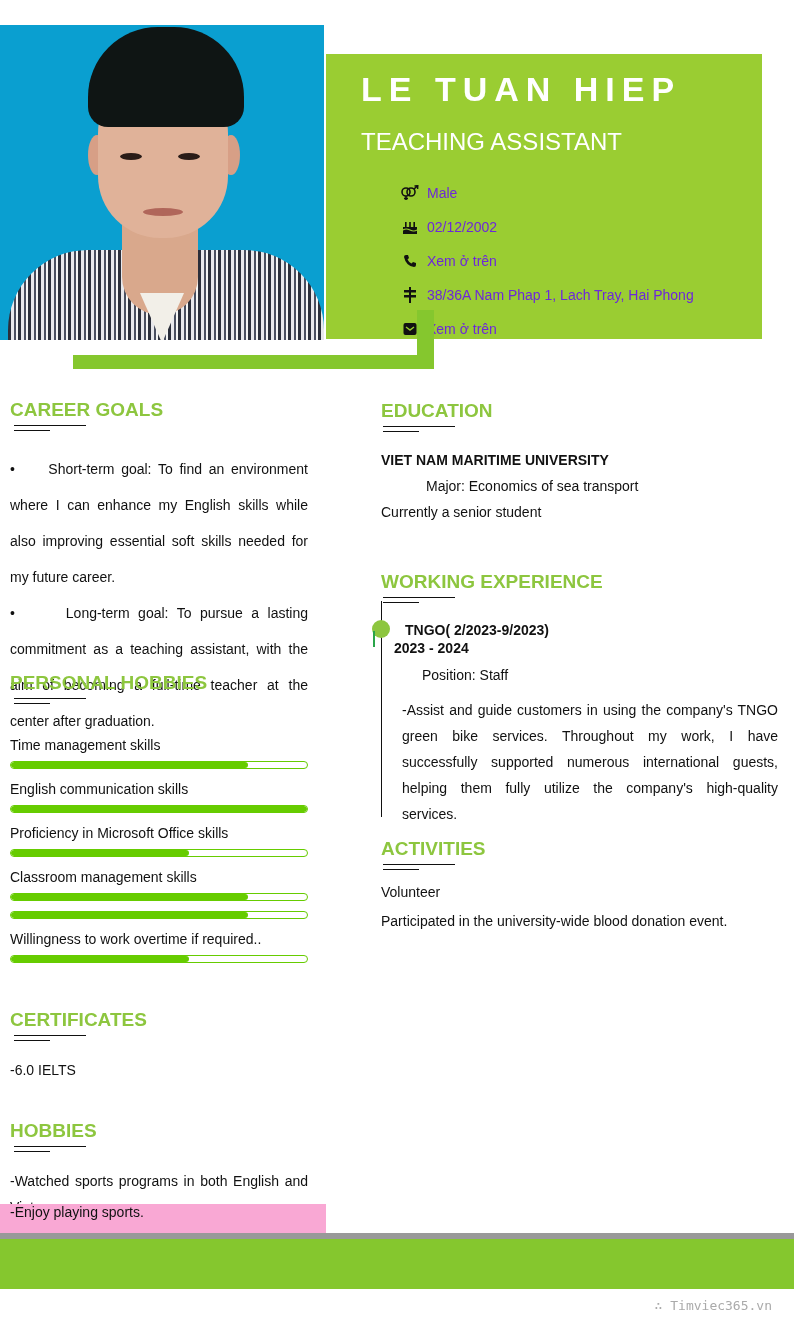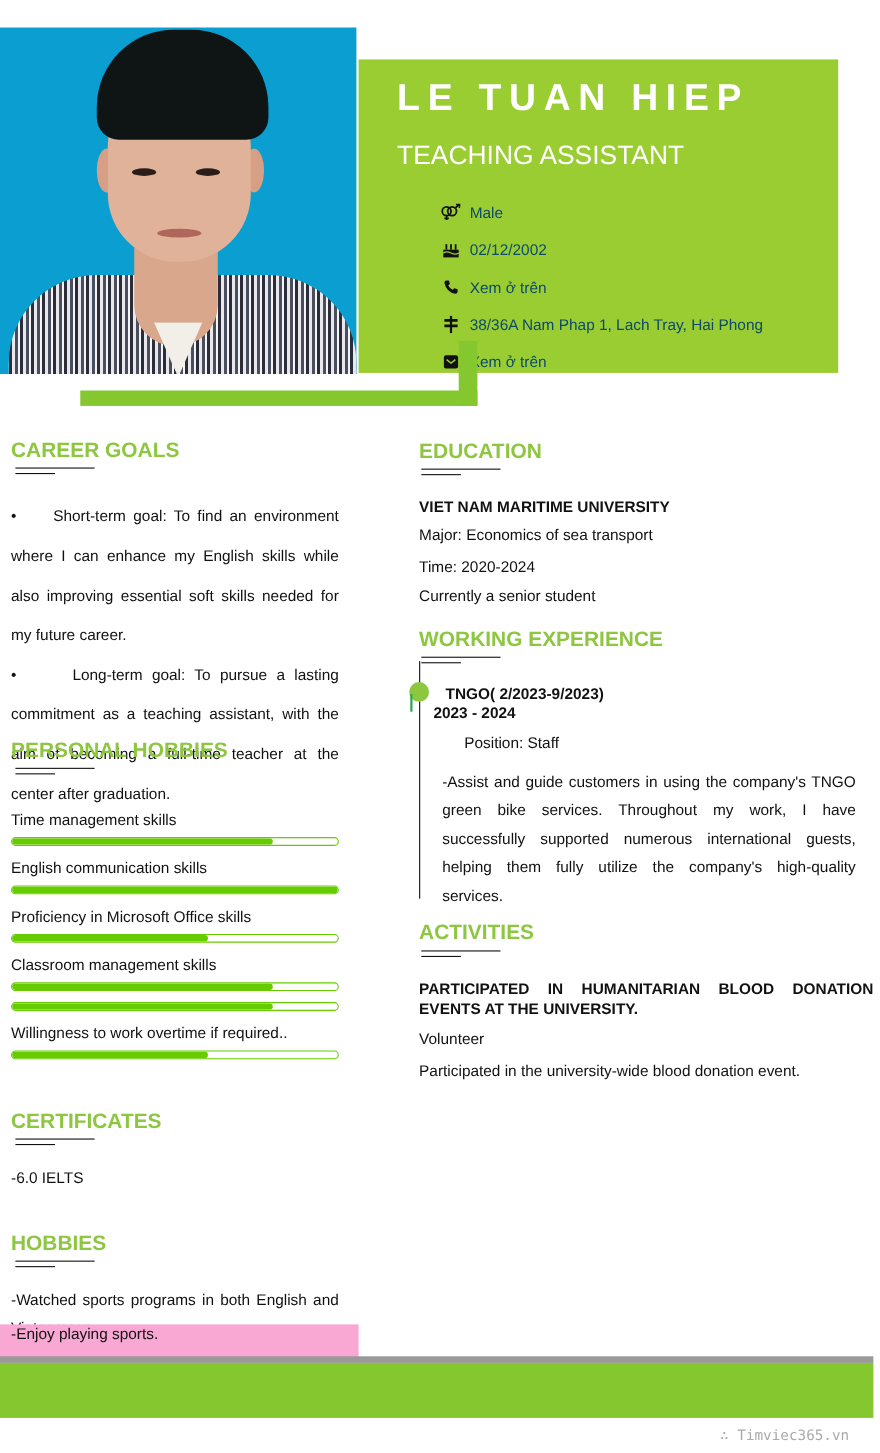--- a/index.html
+++ b/index.html
@@ -16,21 +16,21 @@
   .photo .hair { position: absolute; left: 88px; top: 2px; width: 156px; height: 100px; background: #0f1514; border-radius: 70px 70px 20px 20px; }
   .photo .ear-l { position: absolute; left: 88px; top: 110px; width: 18px; height: 40px; background: #d79f86; border-radius: 50%; }
   .photo .ear-r { position: absolute; left: 222px; top: 110px; width: 18px; height: 40px; background: #d79f86; border-radius: 50%; }
   .photo .eye { position: absolute; top: 128px; width: 22px; height: 7px; background: #2a1c18; border-radius: 50%; }
   .photo .mouth { position: absolute; left: 143px; top: 183px; width: 40px; height: 8px; background: #b0665a; border-radius: 50%; }
 
   .header-box { position: absolute; left: 326px; top: 25px; width: 436px; height: 285px; background: #9acd32; margin-top: 29px; }
   .name { position: absolute; left: 35px; top: 16px; font-size: 34px; font-weight: bold; color: #fff; letter-spacing: 7px; }
   .job-title { position: absolute; left: 35px; top: 74px; font-size: 24px; color: #fff; }
   .contacts { position: absolute; left: 74px; top: 122px; }
-  .contact-row { display: flex; align-items: center; height: 34px; font-size: 14px; color: #0c4a6e; }
+  .contact-row { display: flex; align-items: center; height: 34px; font-size: 14px; color: #6d28d9; }
   .contact-row .ic { width: 19px; height: 17px; margin-right: 8px; display: flex; align-items: center; justify-content: center; }
 
   .connector-v { position: absolute; left: 417px; top: 310px; width: 17px; height: 59px; background: #85c72e; }
   .connector-h { position: absolute; left: 73px; top: 355px; width: 361px; height: 14px; background: #85c72e; }
 
   .sec-title { font-size: 19px; font-weight: bold; color: #8dc63f; }
   .sec-underline { position: relative; height: 10px; margin-top: 4px; }
   .sec-underline .l1 { position: absolute; left: 4px; top: 0; width: 72px; height: 1px; background: #111; }
   .sec-underline .l2 { position: absolute; left: 4px; top: 5px; width: 36px; height: 1px; background: #111; }
 
@@ -218,22 +218,21 @@
 </div>
 
 <div class="right-col">
   <section style="position:absolute; top:400px; width:413px;">
     <div class="sec-title">EDUCATION</div>
     <div class="sec-underline">
         <div class="l1" style="left:2px"></div>
         <div class="l2" style="left:2px"></div>
       </div>
     <div style="margin-top:16px; font-size:14px; font-weight:bold;">VIET NAM MARITIME UNIVERSITY</div>
-    <div style="margin-top:10px; font-size:14px;">Major: Economics of sea transport</div>
-    <div style="margin-top:13px; font-size:14px;">Time: 2020-2024</div>
+    <div style="margin-top:10px; font-size:14px;margin-left:45px;">Major: Economics of sea transport</div>
     <div style="margin-top:10px; font-size:14px;">Currently a senior student</div>
   </section>
 
   <section style="position:absolute; top:571px; width:413px;">
     <div class="sec-title">WORKING EXPERIENCE</div>
     <div class="sec-underline">
         <div class="l1" style="left:2px"></div>
         <div class="l2" style="left:2px"></div>
       </div>
     <div class="timeline"></div>
@@ -244,21 +243,20 @@
     <div style="position:absolute; top:96px; left:41px; font-size:14px;">Position: Staff</div>
     <div class="para" style="position:absolute; top:126px; left:21px; width:376px;">-Assist and guide customers in using the company's TNGO green bike services. Throughout my work, I have successfully supported numerous international guests, helping them fully utilize the company's high-quality services.</div>
   </section>
 
   <section style="position:absolute; top:838px; width:413px;">
     <div class="sec-title">ACTIVITIES</div>
     <div class="sec-underline">
         <div class="l1" style="left:2px"></div>
         <div class="l2" style="left:2px"></div>
       </div>
-    <div style="margin-top:16px; font-size:14px; font-weight:bold; line-height:18px; text-align:justify;">PARTICIPATED IN HUMANITARIAN BLOOD DONATION EVENTS AT THE UNIVERSITY.</div>
     <div style="margin-top:10px; font-size:14px;">Volunteer</div>
     <div style="margin-top:13px; font-size:14px;">Participated in the university-wide blood donation event.</div>
   </section>
 </div>
 
 <div class="bottom-gray"></div>
 <div class="bottom-green"></div>
 <div class="watermark">∴ Timviec365.vn</div>
 
 </body></html>

